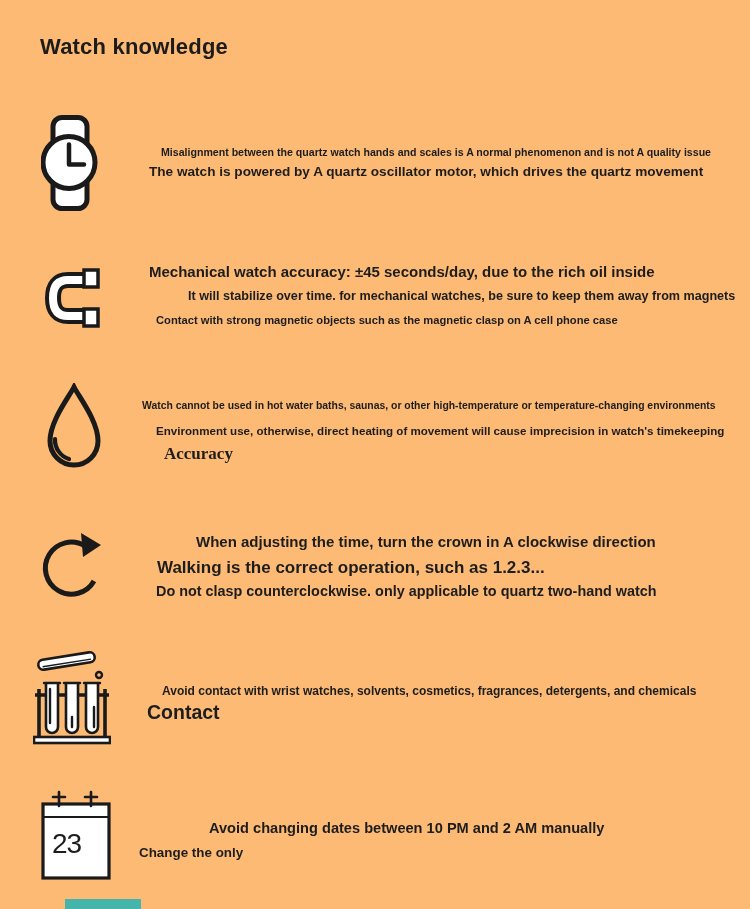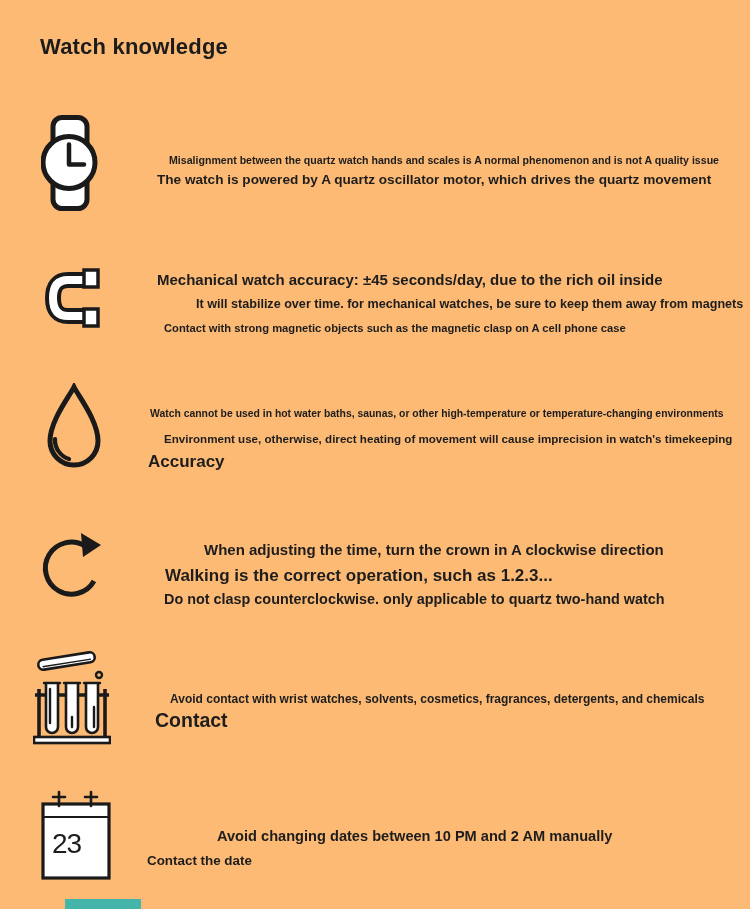--- a/index.html
+++ b/index.html
@@ -1,35 +1,35 @@
 <!DOCTYPE html>
 <html><head>
 <meta charset="utf-8">
 <style>
   html,body{margin:0;padding:0;background:#fff;}
   .page{position:relative;width:750px;height:909px;background:#fdba74;overflow:hidden;
         font-family:"Liberation Sans", sans-serif;color:#1c1c1c;}
   .title{position:absolute;left:40px;top:34px;font-size:22px;font-weight:700;margin:0;letter-spacing:.2px;}
   .icon{position:absolute;display:block;}
   .icon svg{display:block;width:100%;height:100%;}
-  .line{position:absolute;margin:8px;font-weight:700;white-space:nowrap;color:#1d1d1d;}
+  .line{position:absolute;margin:0;font-weight:700;white-space:nowrap;color:#1d1d1d;}
   
   .ic-watch{left:41px;top:114px;width:58px;height:98px;}
   .s1l1{left:161px;top:146px;font-size:10.6px;}
   .s1l2{left:149px;top:164px;font-size:13.6px;}
   
   .ic-magnet{left:40px;top:266px;width:64px;height:64px;}
   .s2l1{left:149px;top:263px;font-size:15px;}
   .s2l2{left:162px;top:289px;font-size:12.6px;padding-left:26px;}
   .s2l3{left:156px;top:314px;font-size:11.2px;}
   
   .ic-drop{left:42px;top:383px;width:64px;height:90px;}
   .s3l1{left:142px;top:400px;font-size:10.4px;}
   .s3l2{left:156px;top:424px;font-size:11.6px;}
-  .s3h{left:140px;top:444px;font-size:17px;}
+  .s3h{left:164px;top:444px;font-size:17px;font-family:Liberation Serif, serif;}
   
   .ic-rotate{left:40px;top:524px;width:68px;height:82px;}
   .s4l1{left:196px;top:533px;font-size:15px;}
   .s4l2{left:157px;top:558px;font-size:17px;}
   .s4l3{left:156px;top:583px;font-size:14.4px;}
   
   .ic-tubes{left:33px;top:647px;width:78px;height:98px;}
   .s5l1{left:162px;top:684px;font-size:12px;}
   .s5h{left:147px;top:701px;font-size:19.5px;}
   
@@ -136,18 +136,18 @@
         <g stroke="#1a1a1a" stroke-width="2.6" stroke-linecap="round">
           <line x1="19" y1="2" x2="19" y2="16"></line>
           <line x1="13" y1="7" x2="25" y2="7"></line>
           <line x1="51" y1="2" x2="51" y2="16"></line>
           <line x1="45" y1="7" x2="57" y2="7"></line>
         </g>
       </svg>
     </span>
     <span class="cal-day">23</span>
     <p class="line s6l1">Avoid changing dates between 10 PM and 2 AM manually</p>
-    <p class="line s6l2">Contact the date</p>
+    <p class="line s6l2">Change the only</p>
   </section>
 
   <div class="accent-bar" style="background: rgb(69, 181, 171);"></div>
 
 </div>
 
 </body></html>

